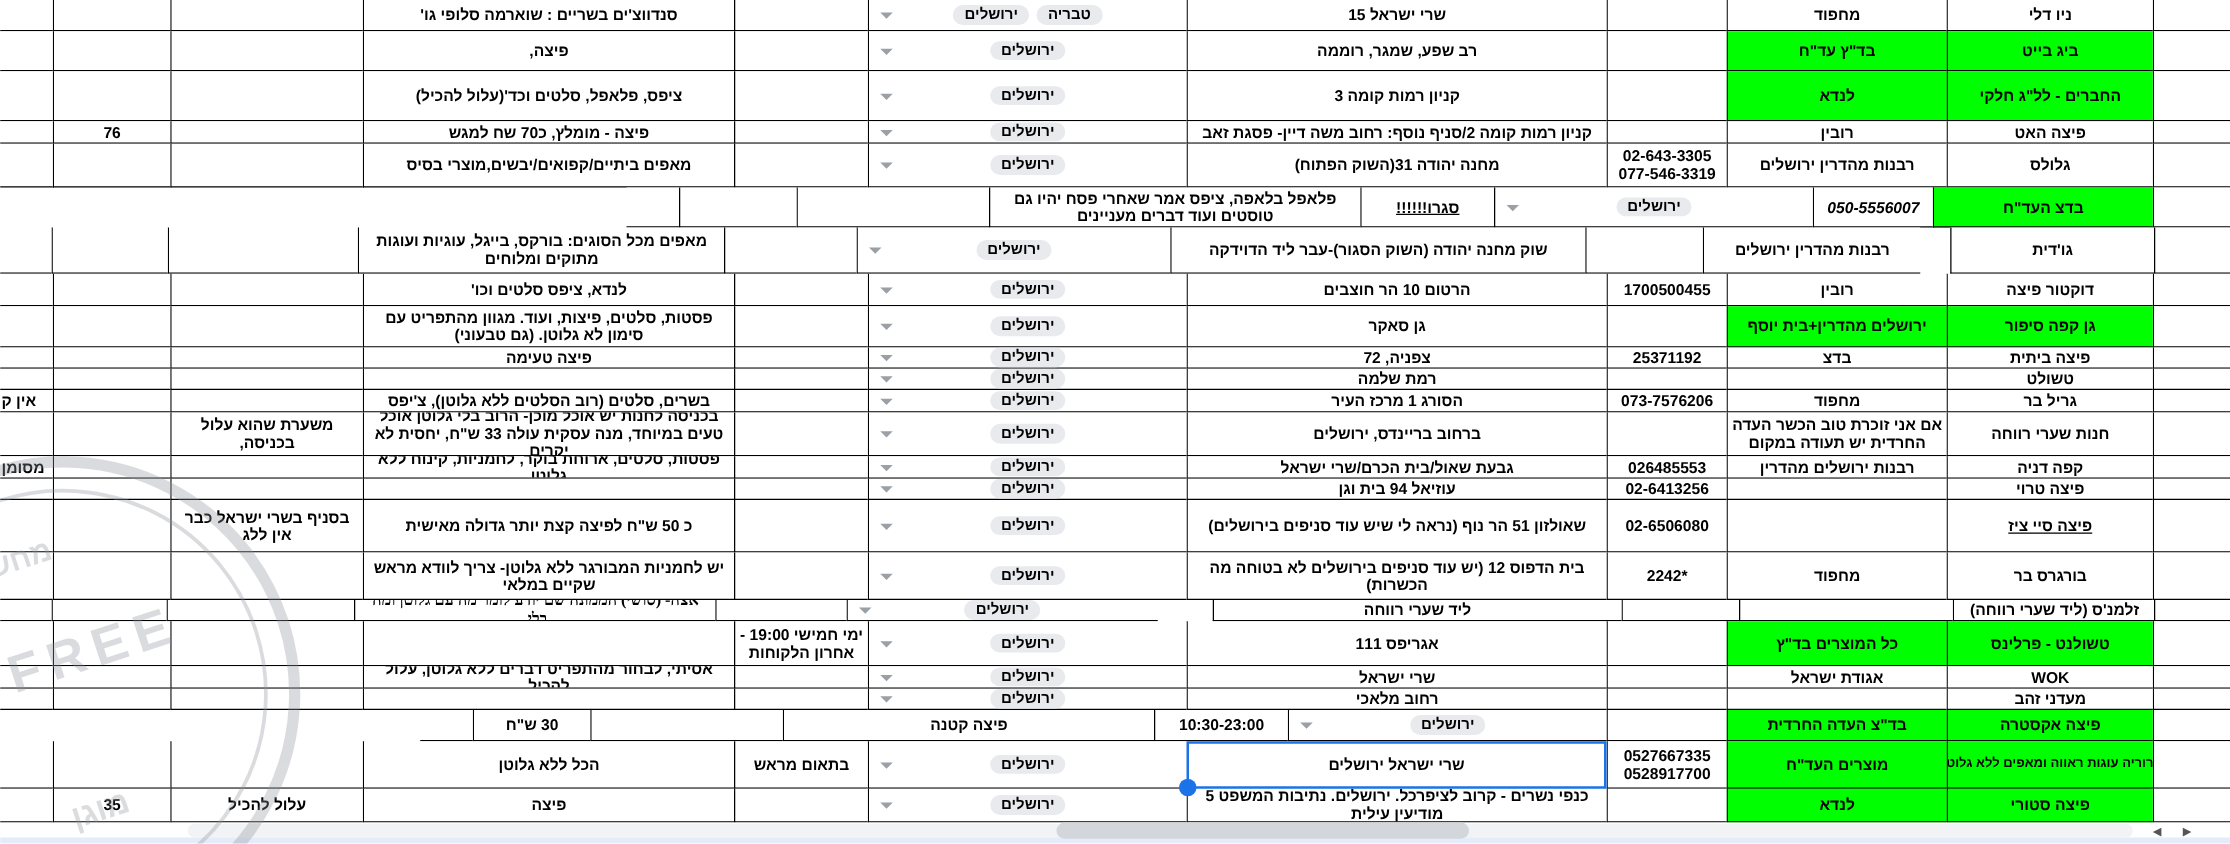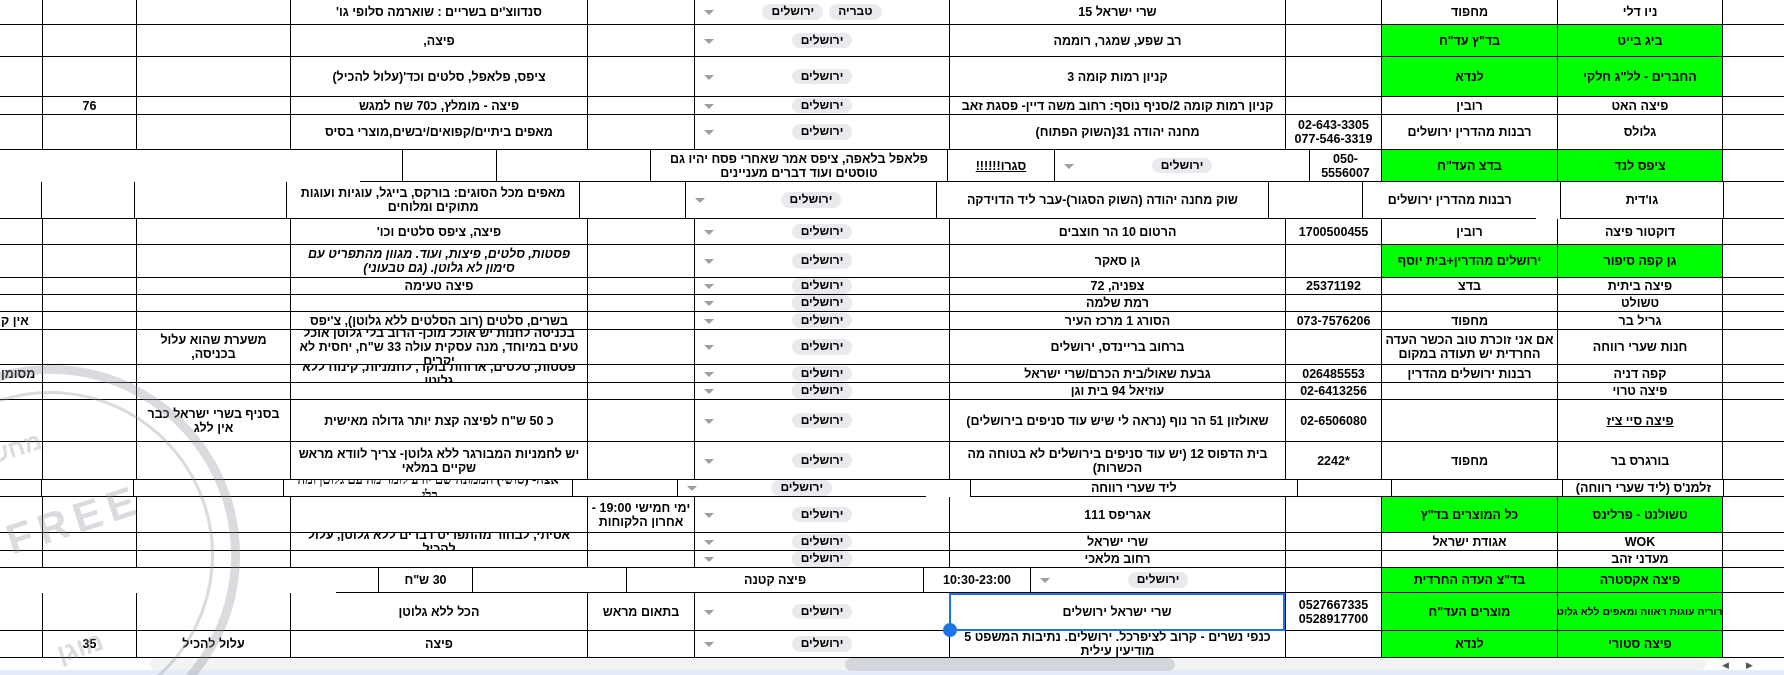--- a/index.html
+++ b/index.html
@@ -103,23 +103,22 @@
         <div class="cell cell-address" style="width: 336px;">מחנה יהודה 31(השוק הפתוח)</div>
         <div class="cell cell-city" style="width: 255px;"><span class="dd"></span><span class="chip">ירושלים</span></div>
         <div class="cell cell-hours" style="width: 107px;"></div>
         <div class="cell cell-desc" style="width: 297px;">מאפים ביתיים/קפואים/יבשים,מוצרי בסיס</div>
         <div class="cell cell-note2" style="width: 154px;"></div>
         <div class="cell cell-price" style="width: 94px;"></div>
         <div class="cell cell-edge" style="width: 42px;"></div>
       </div>
       <div class="row" style="height: 32px;">
         <div class="cell cell-rowend" style="width: 62px;"></div>
-        <div class="cell cell-name green" style="width: 165px;">ציפס לנד</div>
         <div class="cell cell-hechsher green" style="width: 176px;">בדצ העד"ח</div>
-        <div class="cell cell-phone" style="width: 72px;">050-5556007</div>
+        <div class="cell cell-phone" style="width: 96px; font-style: italic;">050-5556007</div>
         <div class="cell cell-city" style="width: 255px;"><span class="dd"></span><span class="chip">ירושלים</span></div>
         <div class="cell cell-hours" style="width: 107px; text-decoration: underline;">סגרו!!!!!!</div>
         <div class="cell cell-desc" style="width: 297px;">פלאפל בלאפה, ציפס אמר שאחרי פסח יהיו גם טוסטים ועוד דברים מעניינים</div>
         <div class="cell cell-note2" style="width: 154px;"></div>
         <div class="cell cell-price" style="width: 94px;"></div>
         <div class="cell cell-edge" style="width: 42px;"></div>
       </div>
       <div class="row" style="height: 37px;">
         <div class="cell cell-rowend" style="width: 62px;"></div>
         <div class="cell cell-name" style="width: 165px; margin-left: 24px;">גו'דית</div>
@@ -134,34 +133,34 @@
         <div class="cell cell-edge" style="width: 42px;"></div>
       </div>
       <div class="row" style="height: 26px;">
         <div class="cell cell-rowend" style="width: 62px;"></div>
         <div class="cell cell-name" style="width: 165px;">דוקטור פיצה</div>
         <div class="cell cell-hechsher" style="width: 176px;">רובין</div>
         <div class="cell cell-phone" style="width: 96px;">1700500455</div>
         <div class="cell cell-address" style="width: 336px;">הרטום 10 הר חוצבים</div>
         <div class="cell cell-city" style="width: 255px;"><span class="dd"></span><span class="chip">ירושלים</span></div>
         <div class="cell cell-hours" style="width: 107px;"></div>
-        <div class="cell cell-desc" style="width: 297px;">פיצה, ציפס סלטים וכו'</div>
+        <div class="cell cell-desc" style="width: 297px;">לנדא, ציפס סלטים וכו'</div>
         <div class="cell cell-note2" style="width: 154px;"></div>
         <div class="cell cell-price" style="width: 94px;"></div>
         <div class="cell cell-edge" style="width: 42px;"></div>
       </div>
       <div class="row" style="height: 33px;">
         <div class="cell cell-rowend" style="width: 62px;"></div>
         <div class="cell cell-name green" style="width: 165px;">גן קפה סיפור</div>
         <div class="cell cell-hechsher green" style="width: 176px;">ירושלים מהדרין+בית יוסף</div>
         <div class="cell cell-phone" style="width: 96px;"></div>
         <div class="cell cell-address" style="width: 336px;">גן סאקר</div>
         <div class="cell cell-city" style="width: 255px;"><span class="dd"></span><span class="chip">ירושלים</span></div>
         <div class="cell cell-hours" style="width: 107px;"></div>
-        <div class="cell cell-desc" style="width: 297px; font-style: italic;">פסטות, סלטים, פיצות, ועוד. מגוון מהתפריט עם סימון לא גלוטן. (גם טבעוני)</div>
+        <div class="cell cell-desc" style="width: 297px;">פסטות, סלטים, פיצות, ועוד. מגוון מהתפריט עם סימון לא גלוטן. (גם טבעוני)</div>
         <div class="cell cell-note2" style="width: 154px;"></div>
         <div class="cell cell-price" style="width: 94px;"></div>
         <div class="cell cell-edge" style="width: 42px;"></div>
       </div>
       <div class="row" style="height: 17px;">
         <div class="cell cell-rowend" style="width: 62px;"></div>
         <div class="cell cell-name" style="width: 165px;">פיצה ביתית</div>
         <div class="cell cell-hechsher" style="width: 176px;">בדצ</div>
         <div class="cell cell-phone" style="width: 96px;">25371192</div>
         <div class="cell cell-address" style="width: 336px;">צפניה, 72</div>

